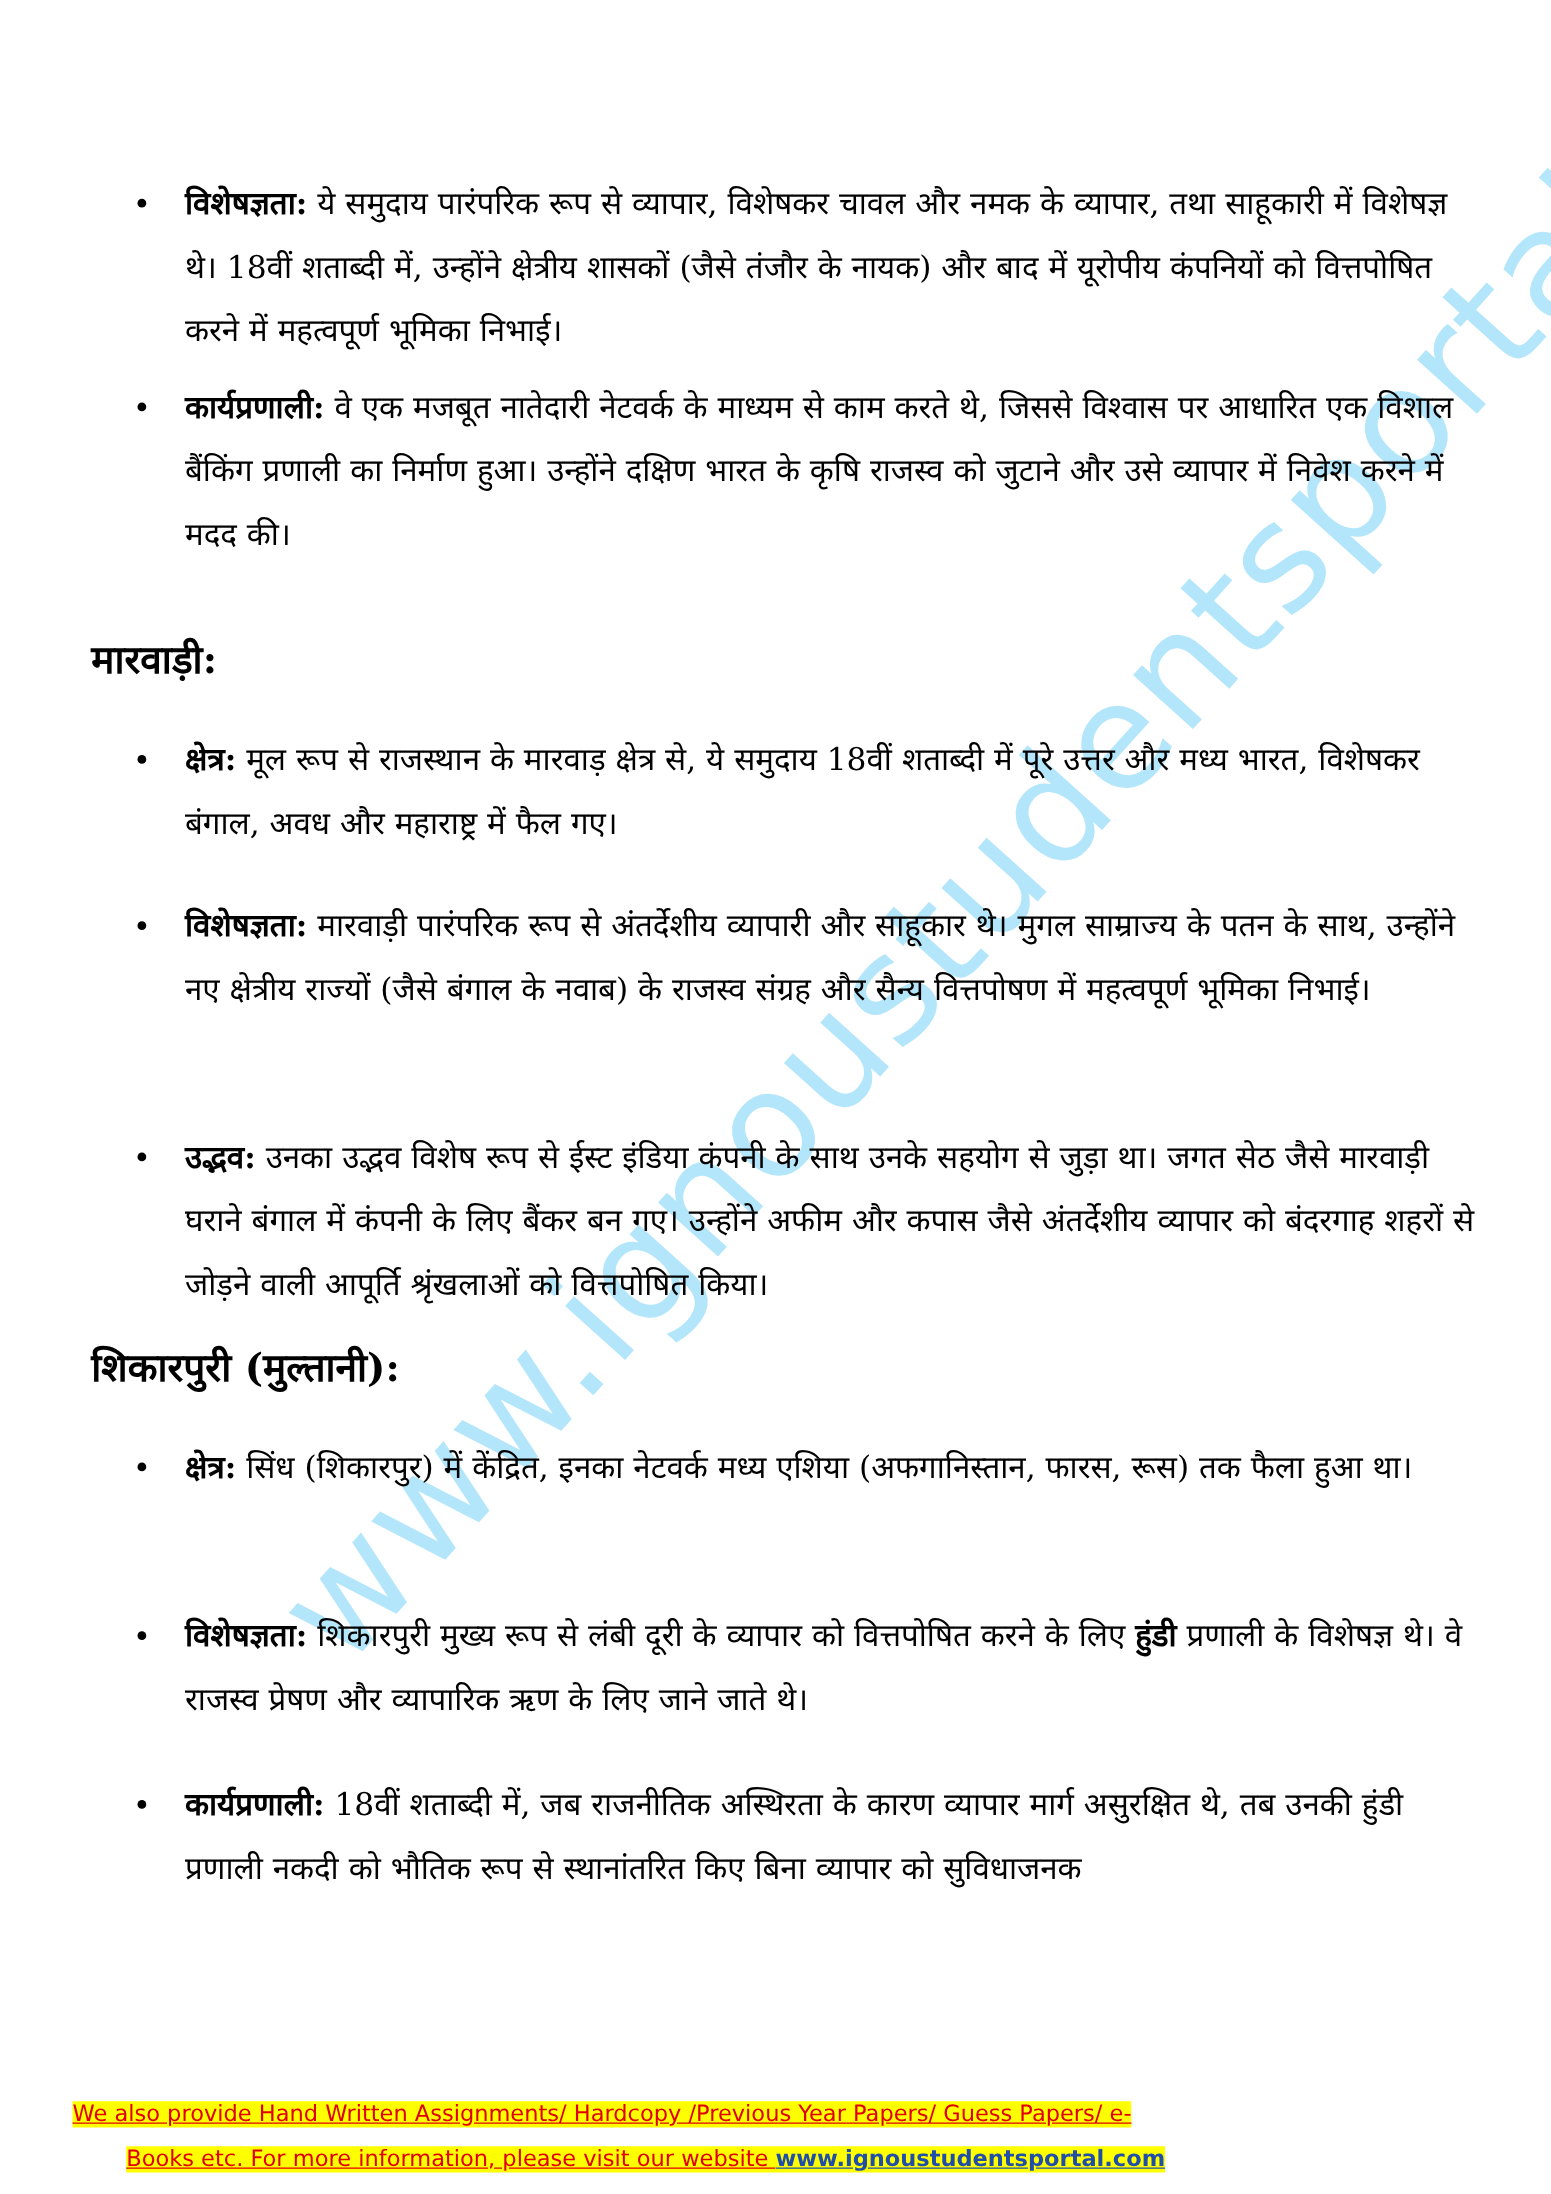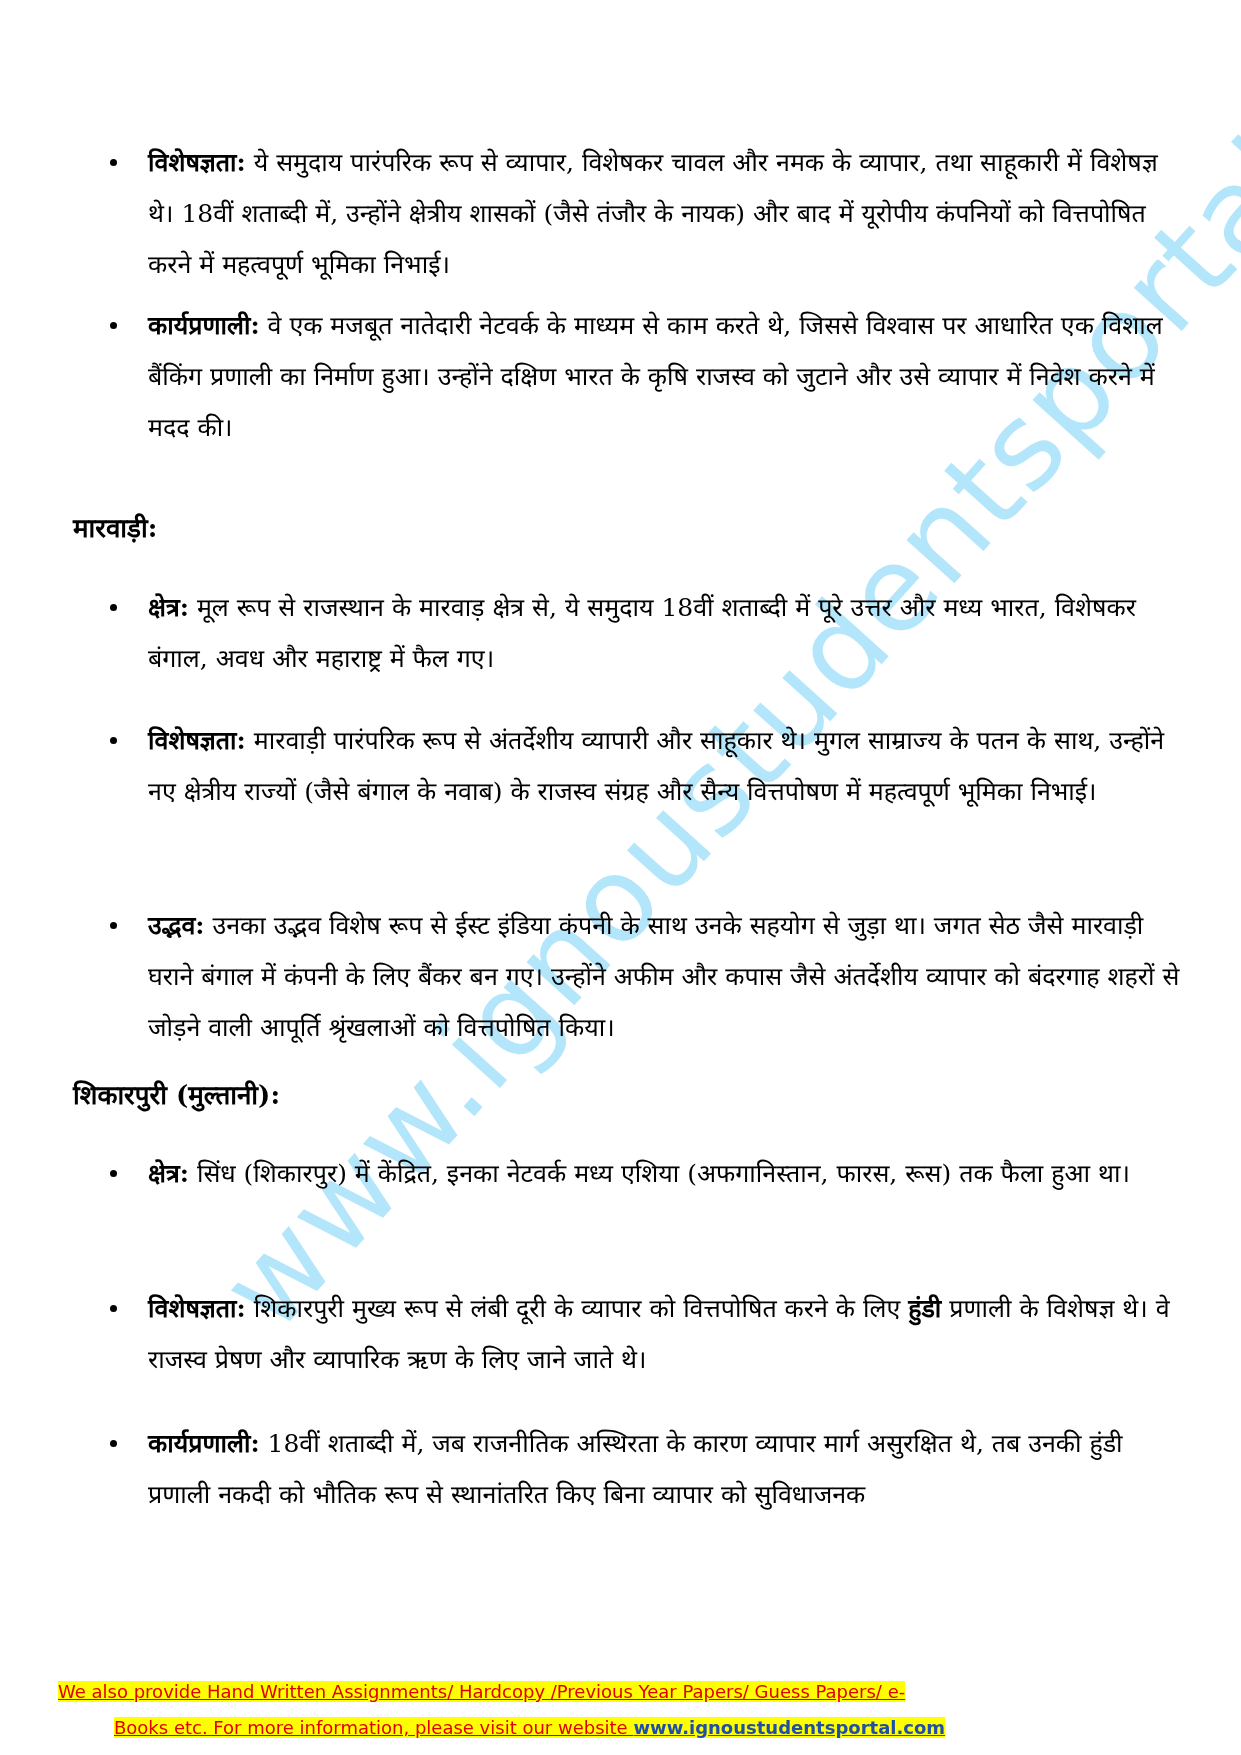--- a/index.html
+++ b/index.html
@@ -3,31 +3,31 @@
 <meta charset="utf-8">
 <style>
   html, body { margin: 0; padding: 0; background: #ffffff; }
   body { width: 1241px; height: 1755px; position: relative; overflow: hidden;
          font-family: "DejaVu Serif", "Liberation Serif", serif; color: #000; }
   .page { position: absolute; left: 0; top: 0; width: 1241px; height: 1755px; }
   .bullet-item { position: absolute; left: 110px; width: 1080px; }
   .bullet-dot { position: absolute; left: 0; top: 14px; width: 7px; height: 7px; border-radius: 50%; background: #000; }
   .bullet-text { position: absolute; left: 38px; width: 1040px; font-size: 25px; line-height: 51px; }
   .bullet-text b { font-weight: bold; margin-top: 36px; }
-  .heading { position: absolute; left: 73px; font-size: 26px; font-weight: bold; line-height: 40px; }
+  .heading { position: absolute; left: 73px; font-size: 31px; font-weight: bold; line-height: 40px; }
   .watermark { position: absolute; left: 40px; top: 780px; width: 1240px; text-align: center;
                font-family: "DejaVu Sans", "Liberation Sans", sans-serif; font-size: 118px; font-weight: normal;
                color: #3cc0f5; opacity: 0.38; transform: rotate(-48deg); transform-origin: 50% 50%;
                letter-spacing: 2px; white-space: nowrap; pointer-events: none; z-index: 0; }
   .content { position: relative; z-index: 1; }
   .footer { position: absolute; left: 58px; top: 1674px; width: 1130px;
             font-family: "DejaVu Sans", "Liberation Sans", sans-serif; 
             font-size: 18px; line-height: 36px; }
   .footer .line { display: inline; background: #ffff00; color: #e00000; text-decoration: underline; text-decoration-color: #e00000; }
-  .footer .line2 { margin-left: 56px; }
+  .footer .line2 { margin-left: 43px; }
   .footer .site { color: #1f4fa8; font-weight: bold; text-decoration: underline; text-decoration-color: #1f4fa8; background: #ffff00; }
 </style>
 </head>
 <body>
 
 <div class="page">
 
   <div class="watermark">www.ignoustudentsportal.com</div>
 
   <div class="content">

